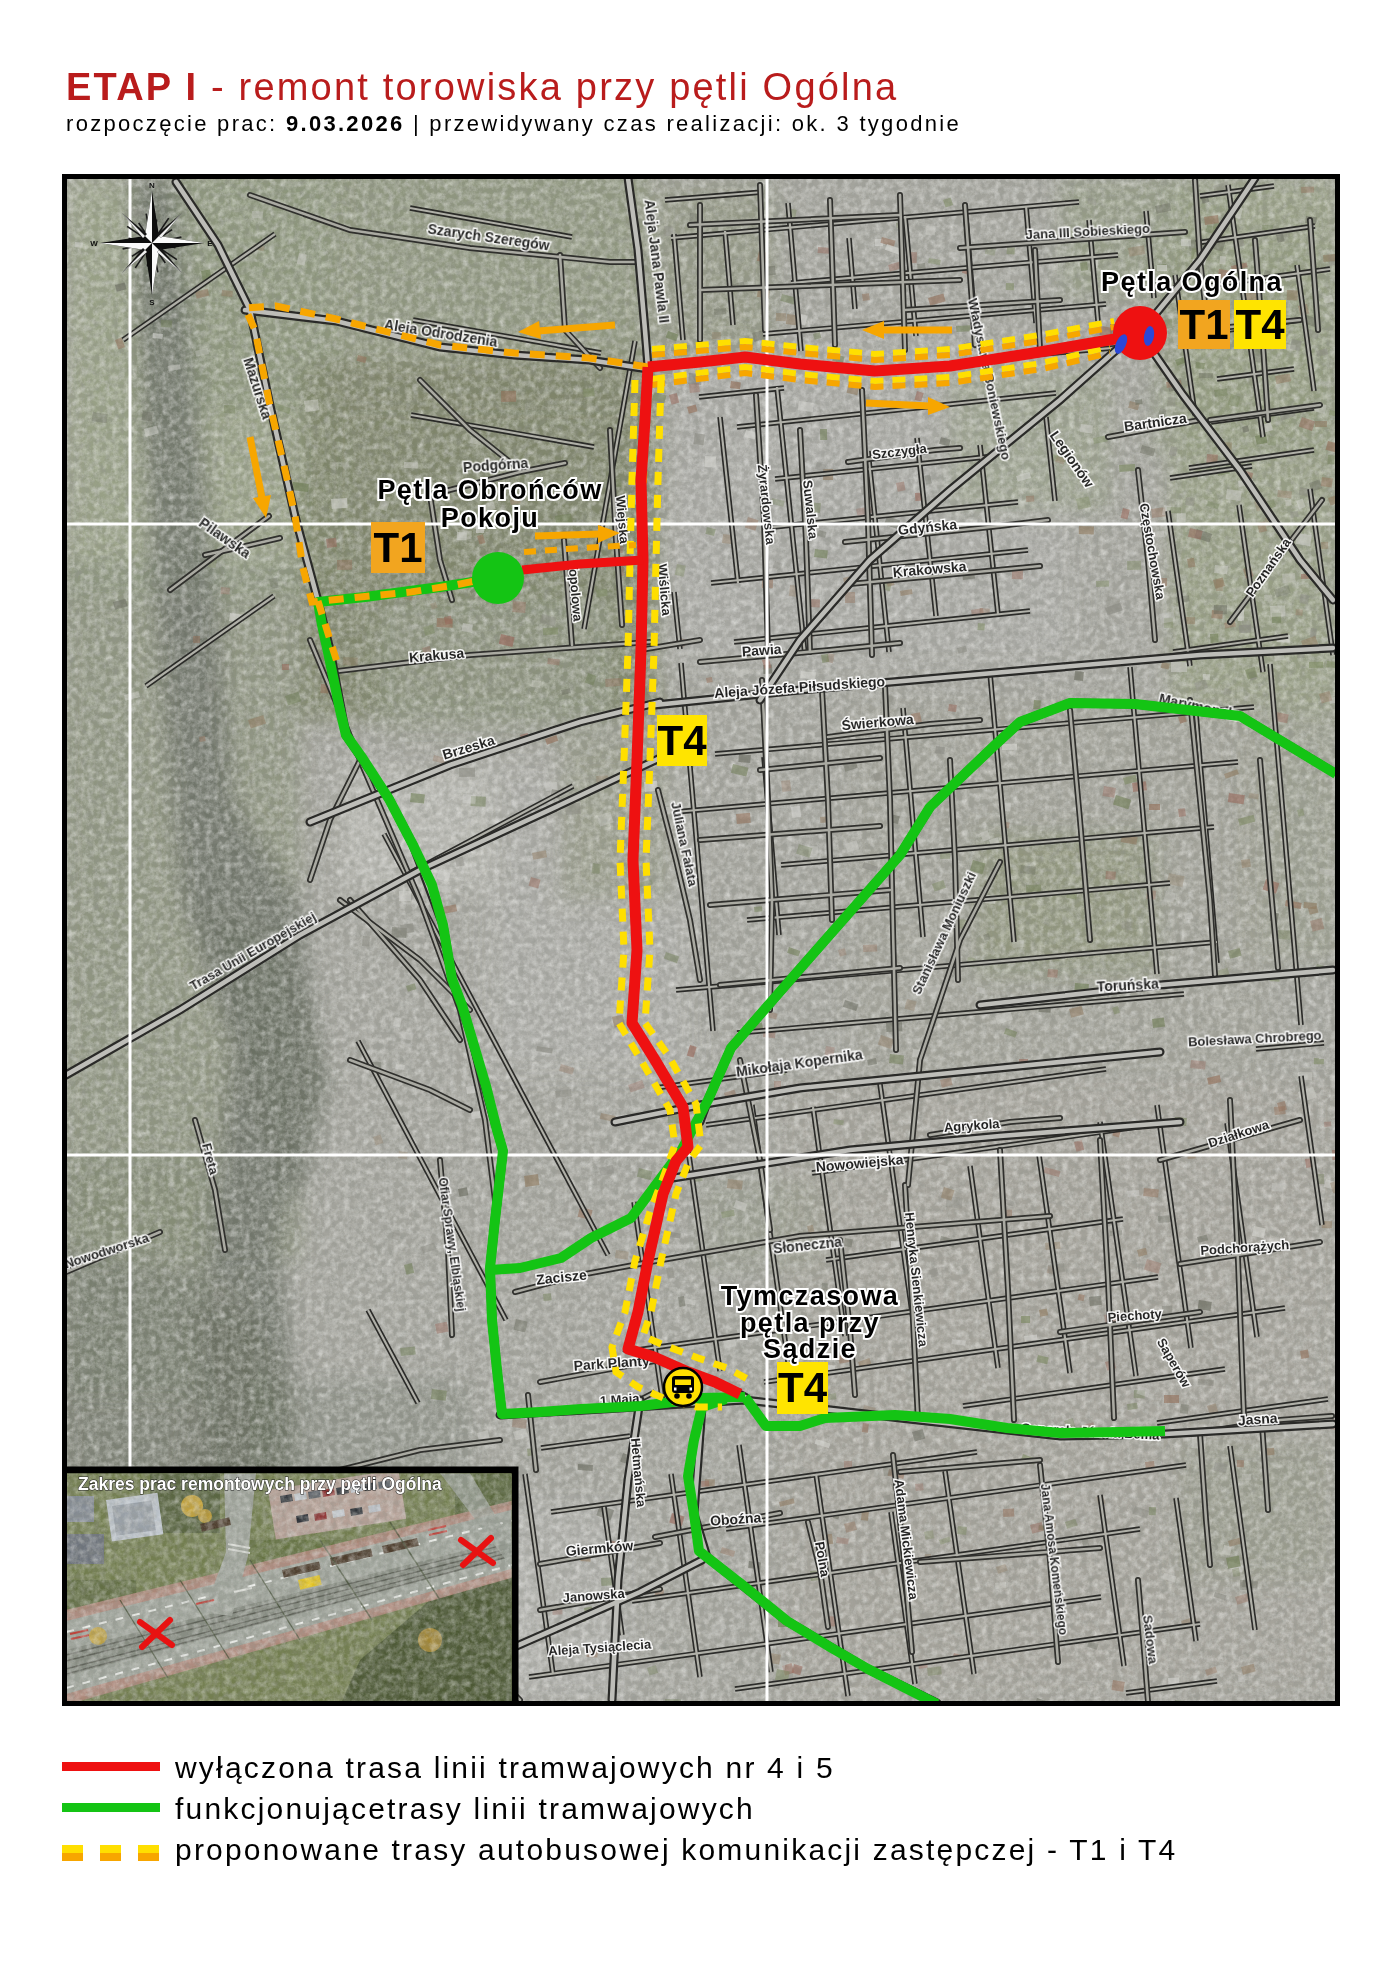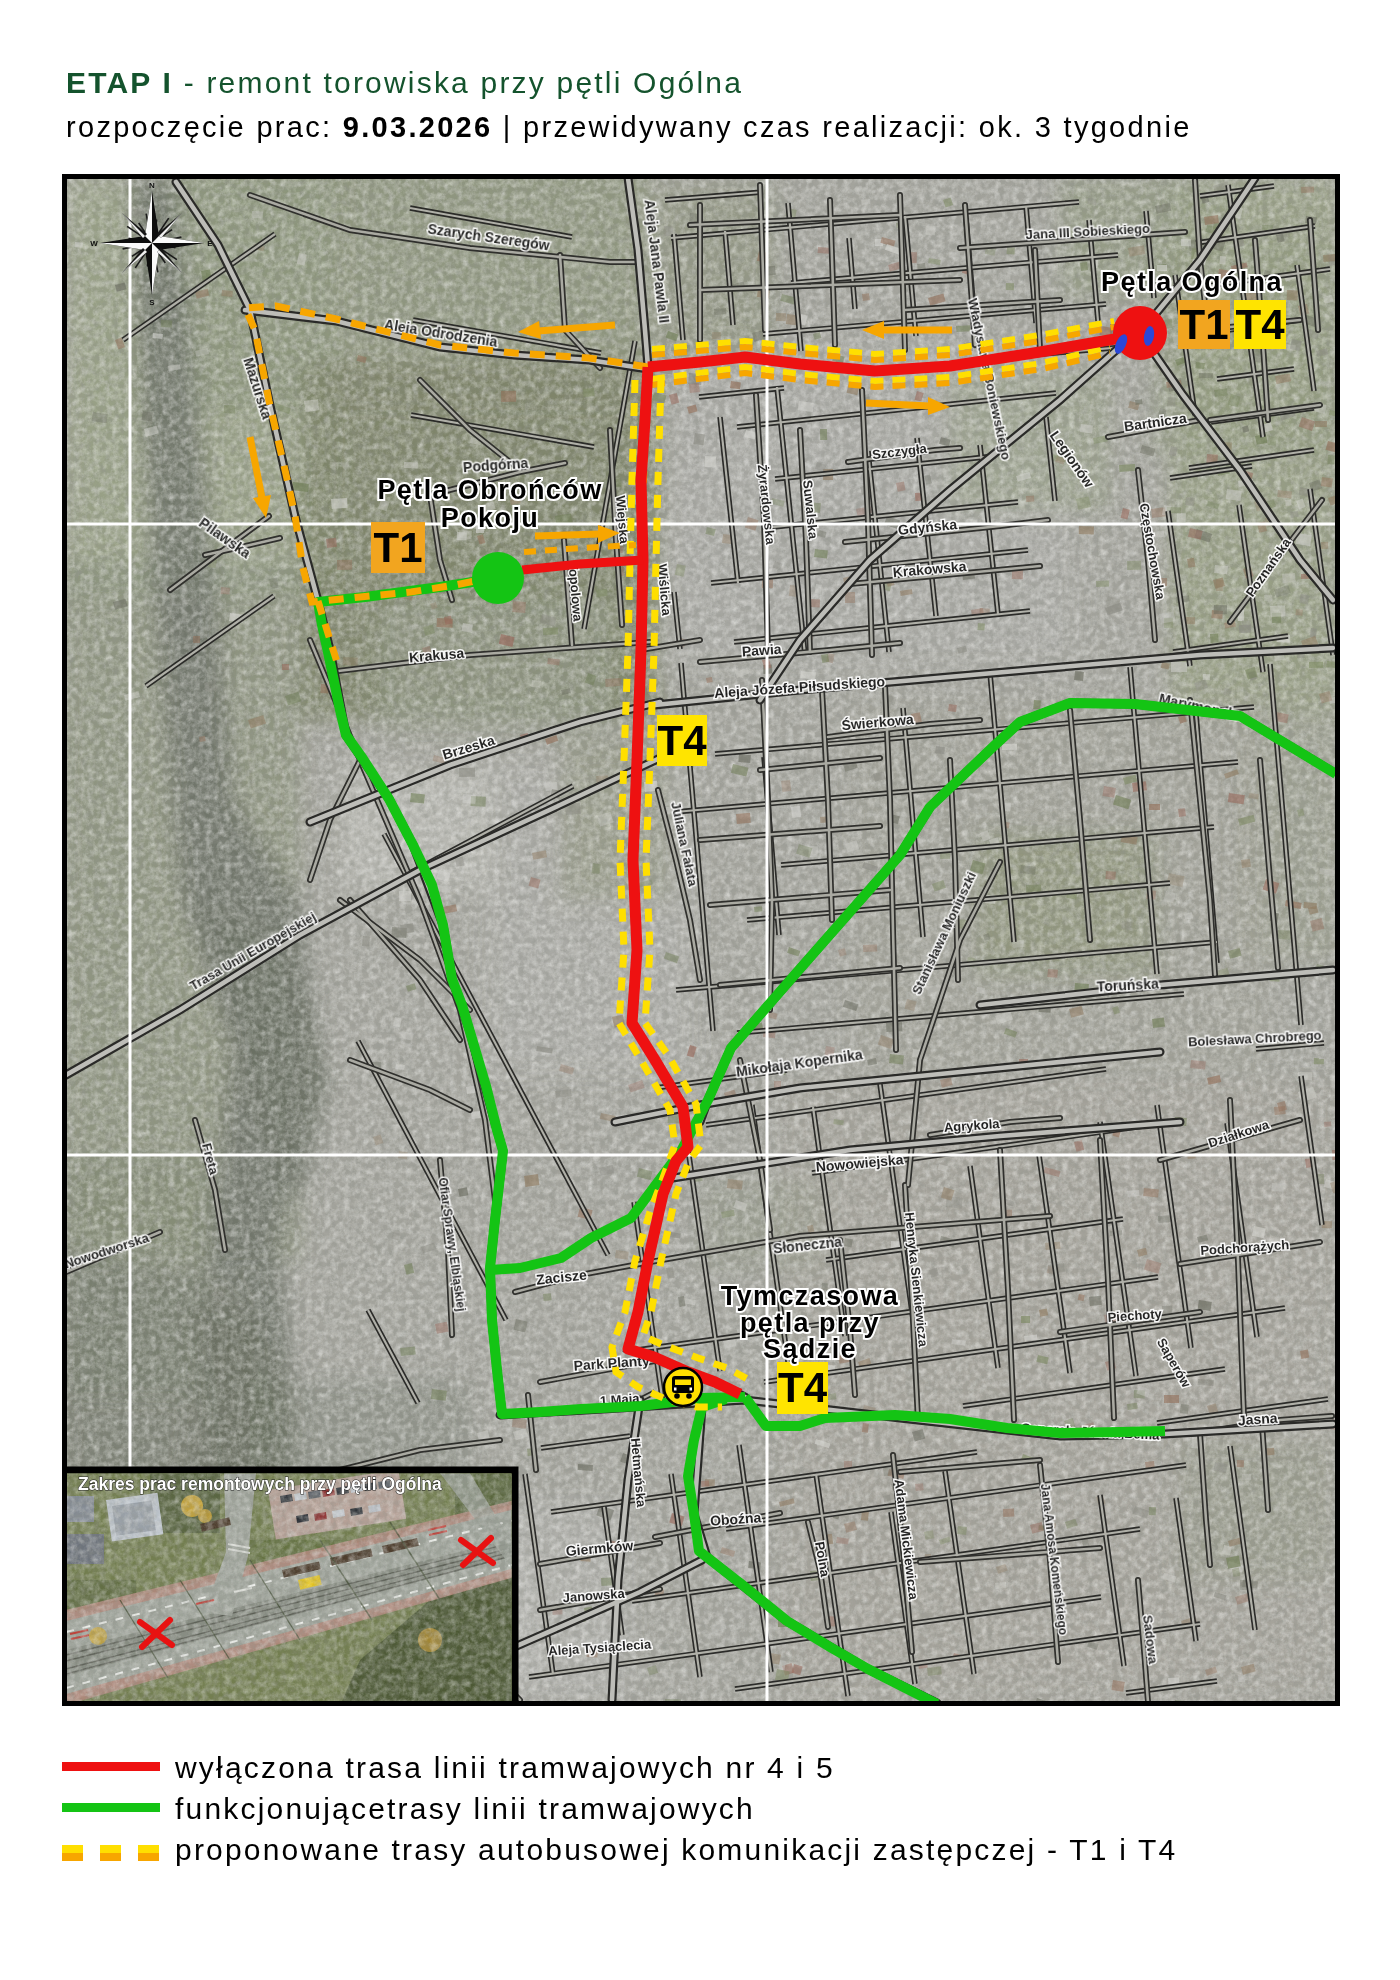--- a/index.html
+++ b/index.html
@@ -1,21 +1,21 @@
 <!DOCTYPE html>
 <html><head><meta charset="utf-8">
 <style>
 html,body{margin:0;padding:0;background:#fff;}
 body{width:1400px;height:1980px;position:relative;font-family:"Liberation Sans",sans-serif;overflow:hidden;}
 .abs{position:absolute;}
 </style></head><body>
 
-<div class="abs" style="left:66px;top:66px;font-size:30px;color:#14532d;letter-spacing:2.2px;"><b>ETAP I</b> - remont torowiska przy pętli Ogólna</div>
-
-<div class="abs" style="left:66px;top:111px;font-size:29px;color:#000;letter-spacing:2.3px;">rozpoczęcie prac: <b>9.03.2026</b> | przewidywany czas realizacji: ok. 3 tygodnie</div>
+<div class="abs" style="left:66px;top:66px;font-size:38px;color:#b91c1c;letter-spacing:2.2px;"><b>ETAP I</b> - remont torowiska przy pętli Ogólna</div>
+
+<div class="abs" style="left:66px;top:111px;font-size:22px;color:#000;letter-spacing:2.3px;">rozpoczęcie prac: <b>9.03.2026</b> | przewidywany czas realizacji: ok. 3 tygodnie</div>
 
 <svg class="abs" style="left:62px;top:174px;" width="1278" height="1532" viewBox="62 174 1278 1532">
 <defs>
 <filter id="soft" x="-30%" y="-30%" width="160%" height="160%">
         <feGaussianBlur stdDeviation="10"></feGaussianBlur>
       </filter>
 <filter id="soft2" x="-30%" y="-30%" width="160%" height="160%">
         <feGaussianBlur stdDeviation="4"></feGaussianBlur>
       </filter>
 <filter id="spk1" x="0" y="0" width="100%" height="100%">

